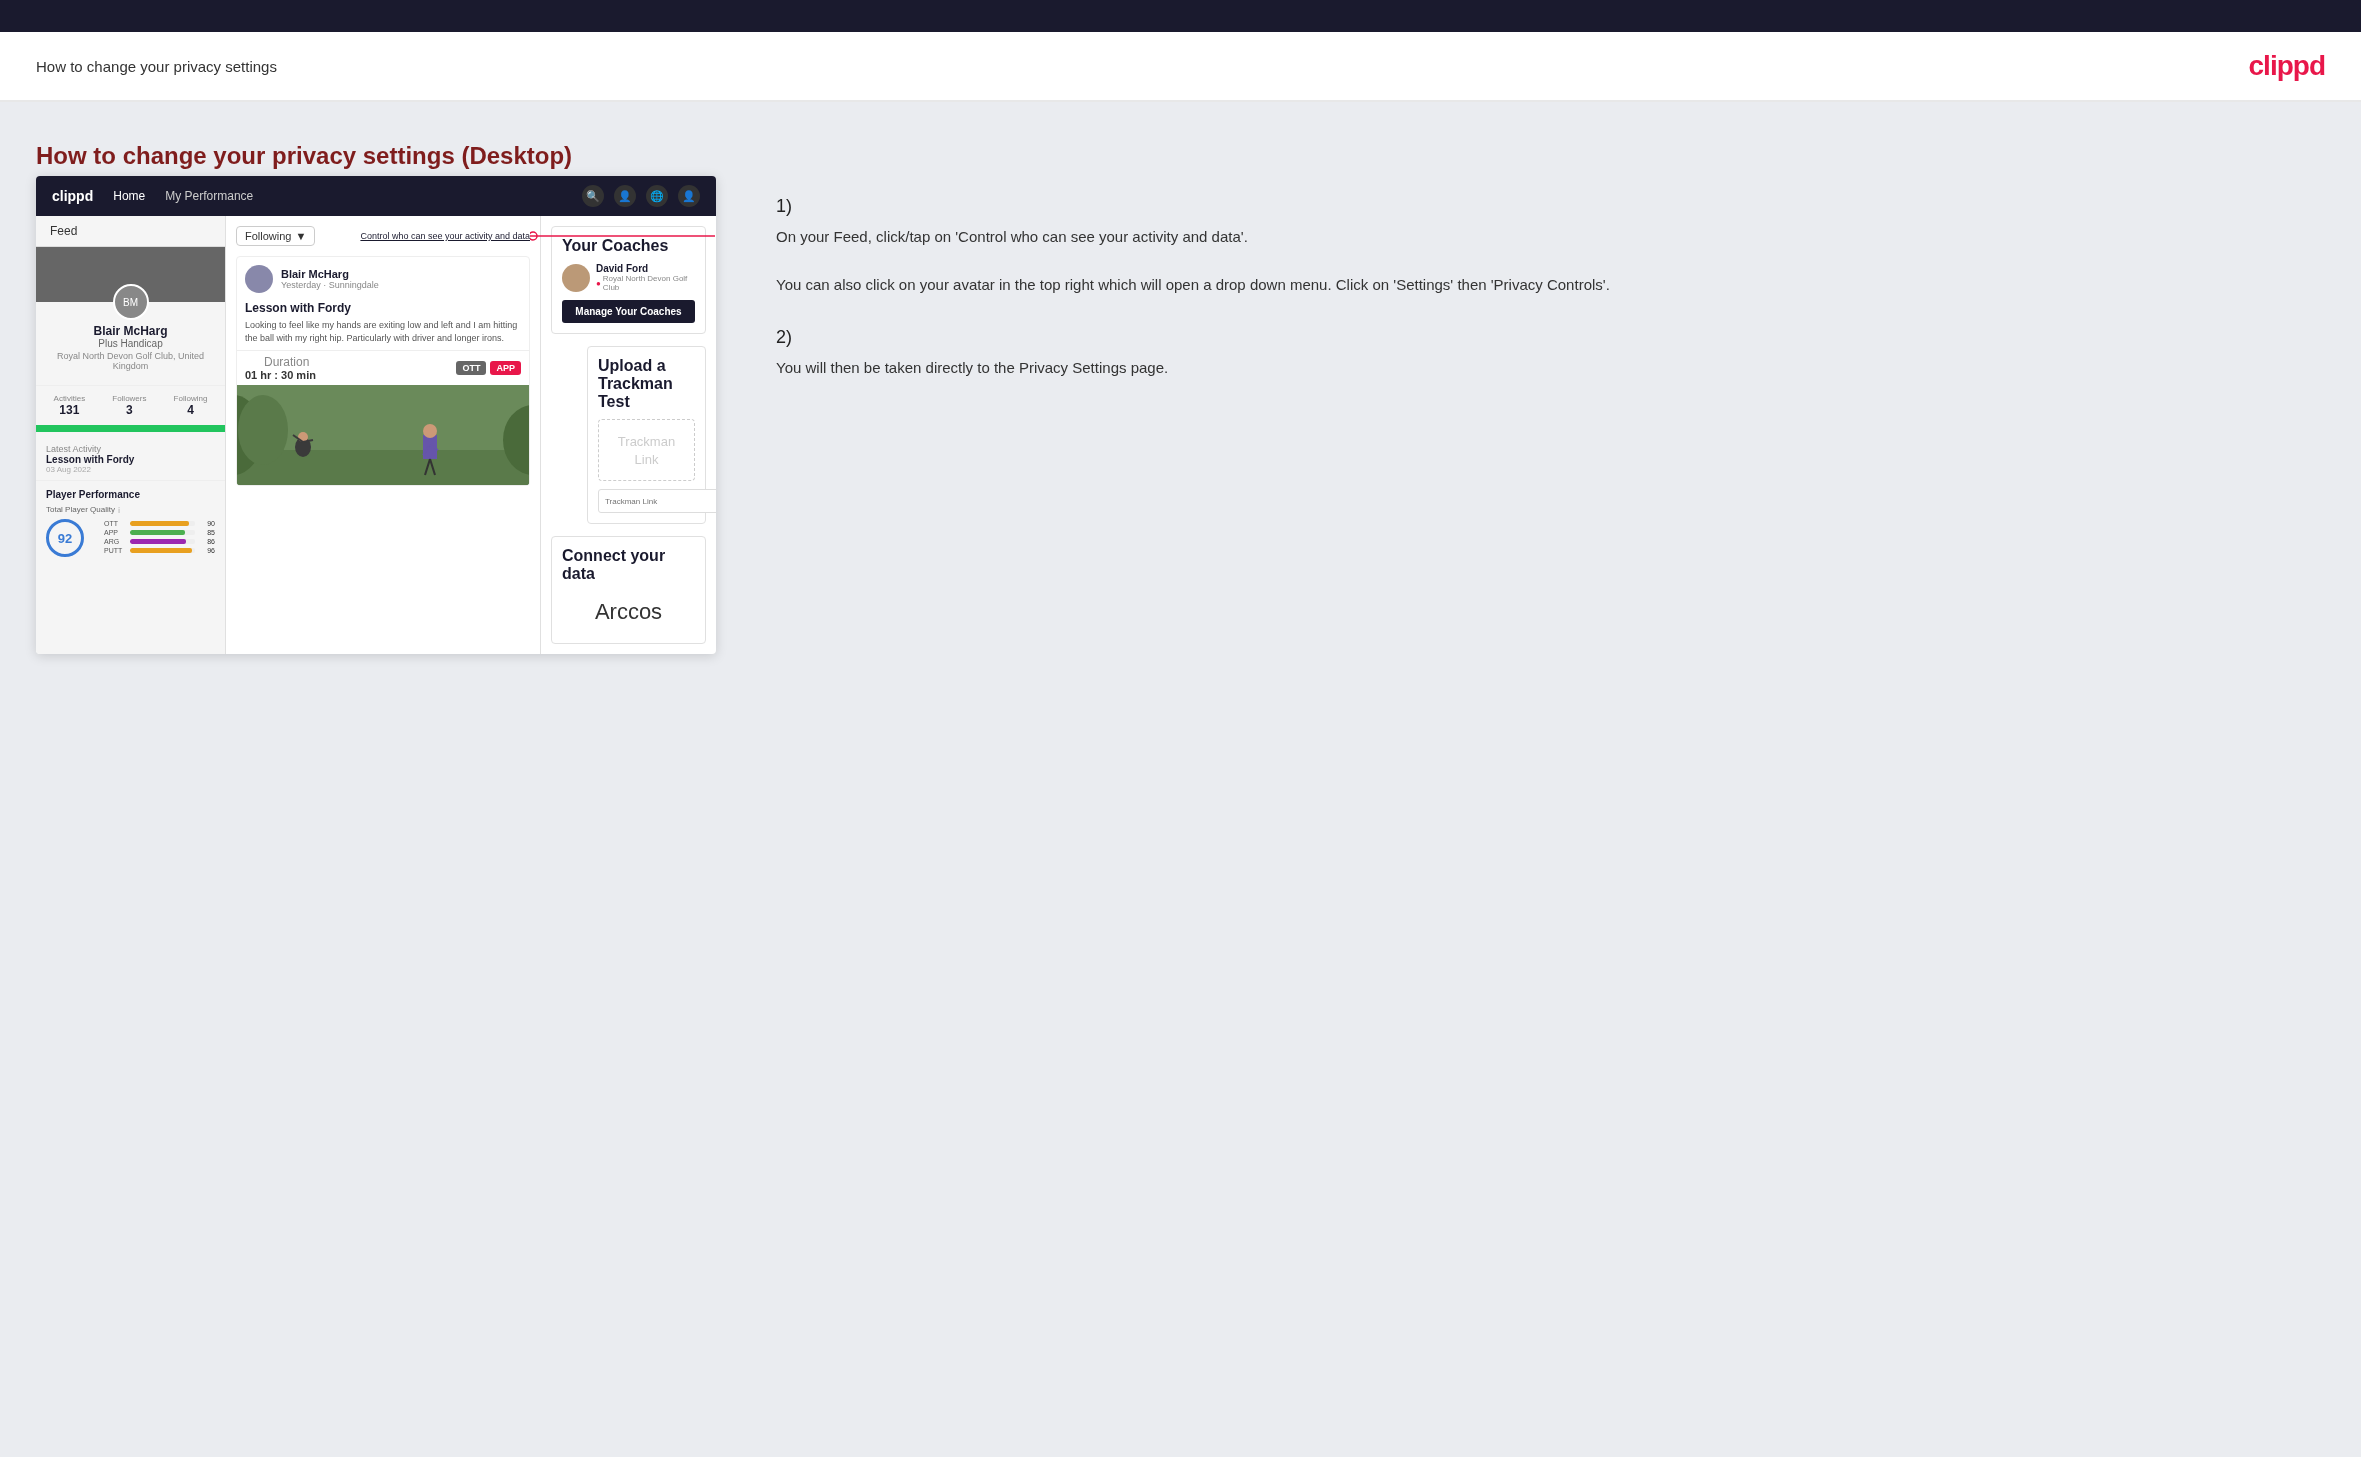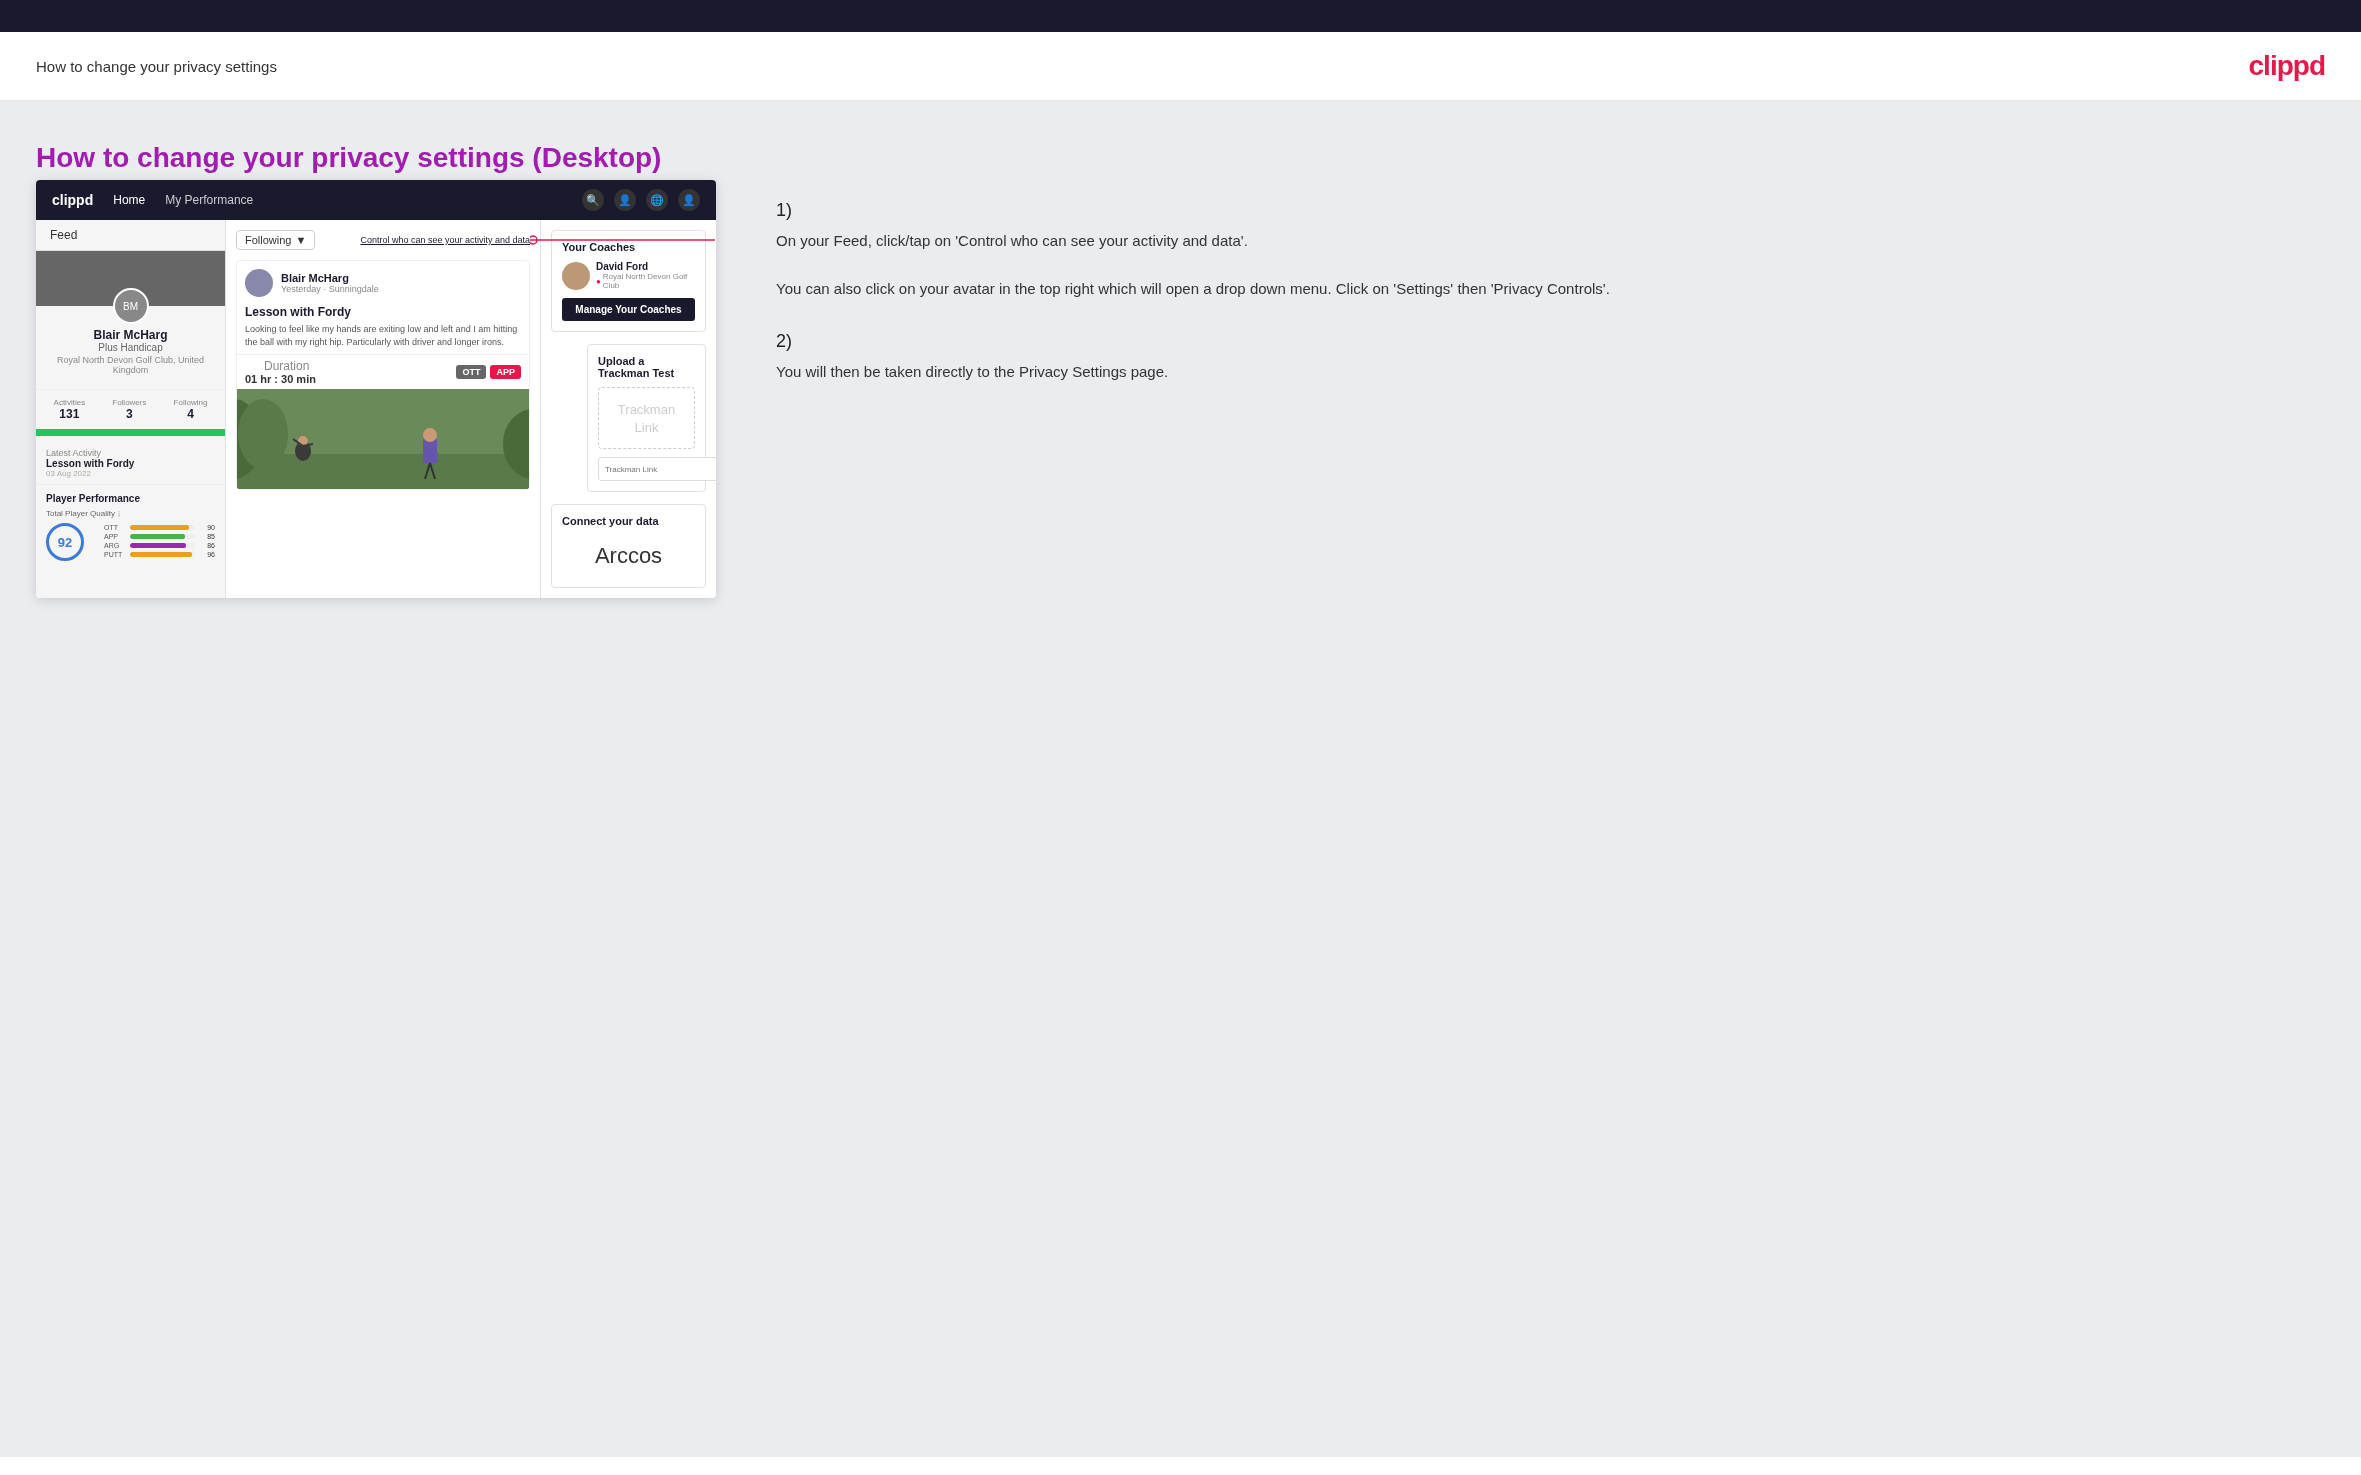--- a/index.html
+++ b/index.html
@@ -29,23 +29,23 @@
     }
 
     
     .main-content {
       background: #eaecf0;
       padding: 40px 36px 50px 36px;
       min-height: calc(100vh - 120px);
     }
 
     .page-heading {
-      font-size: 28px;
+      font-size: 24px;
       font-weight: 700;
-      color: #a21caf;
+      color: #7f1d1d;
       margin-bottom: 6px;
     }
     .page-subheading {
       font-size: 20px;
       color: #444;
       margin-bottom: 30px;
     }
 
     
     .content-layout {
@@ -292,21 +292,21 @@
       flex-direction: column;
       gap: 12px;
     }
 
     .coaches-section {
       background: #fff;
       border: 1px solid #e0e0e0;
       border-radius: 4px;
       padding: 10px;
     }
-    .section-title { font-size: 11px; font-weight: 700; color: #1a1a2e; margin-bottom: 8px; }
+    .section-title { font-size: 16px; font-weight: 700; color: #1a1a2e; margin-bottom: 8px; }
     .coach-row { display: flex; align-items: center; gap: 6px; margin-bottom: 8px; }
     .coach-avatar {
       width: 28px;
       height: 28px;
       border-radius: 50%;
       background: #aaa;
       flex-shrink: 0;
     }
     .coach-name { font-size: 10px; font-weight: 700; color: #1a1a2e; }
     .coach-club { font-size: 8px; color: #888; display: flex; align-items: center; gap: 2px; }

